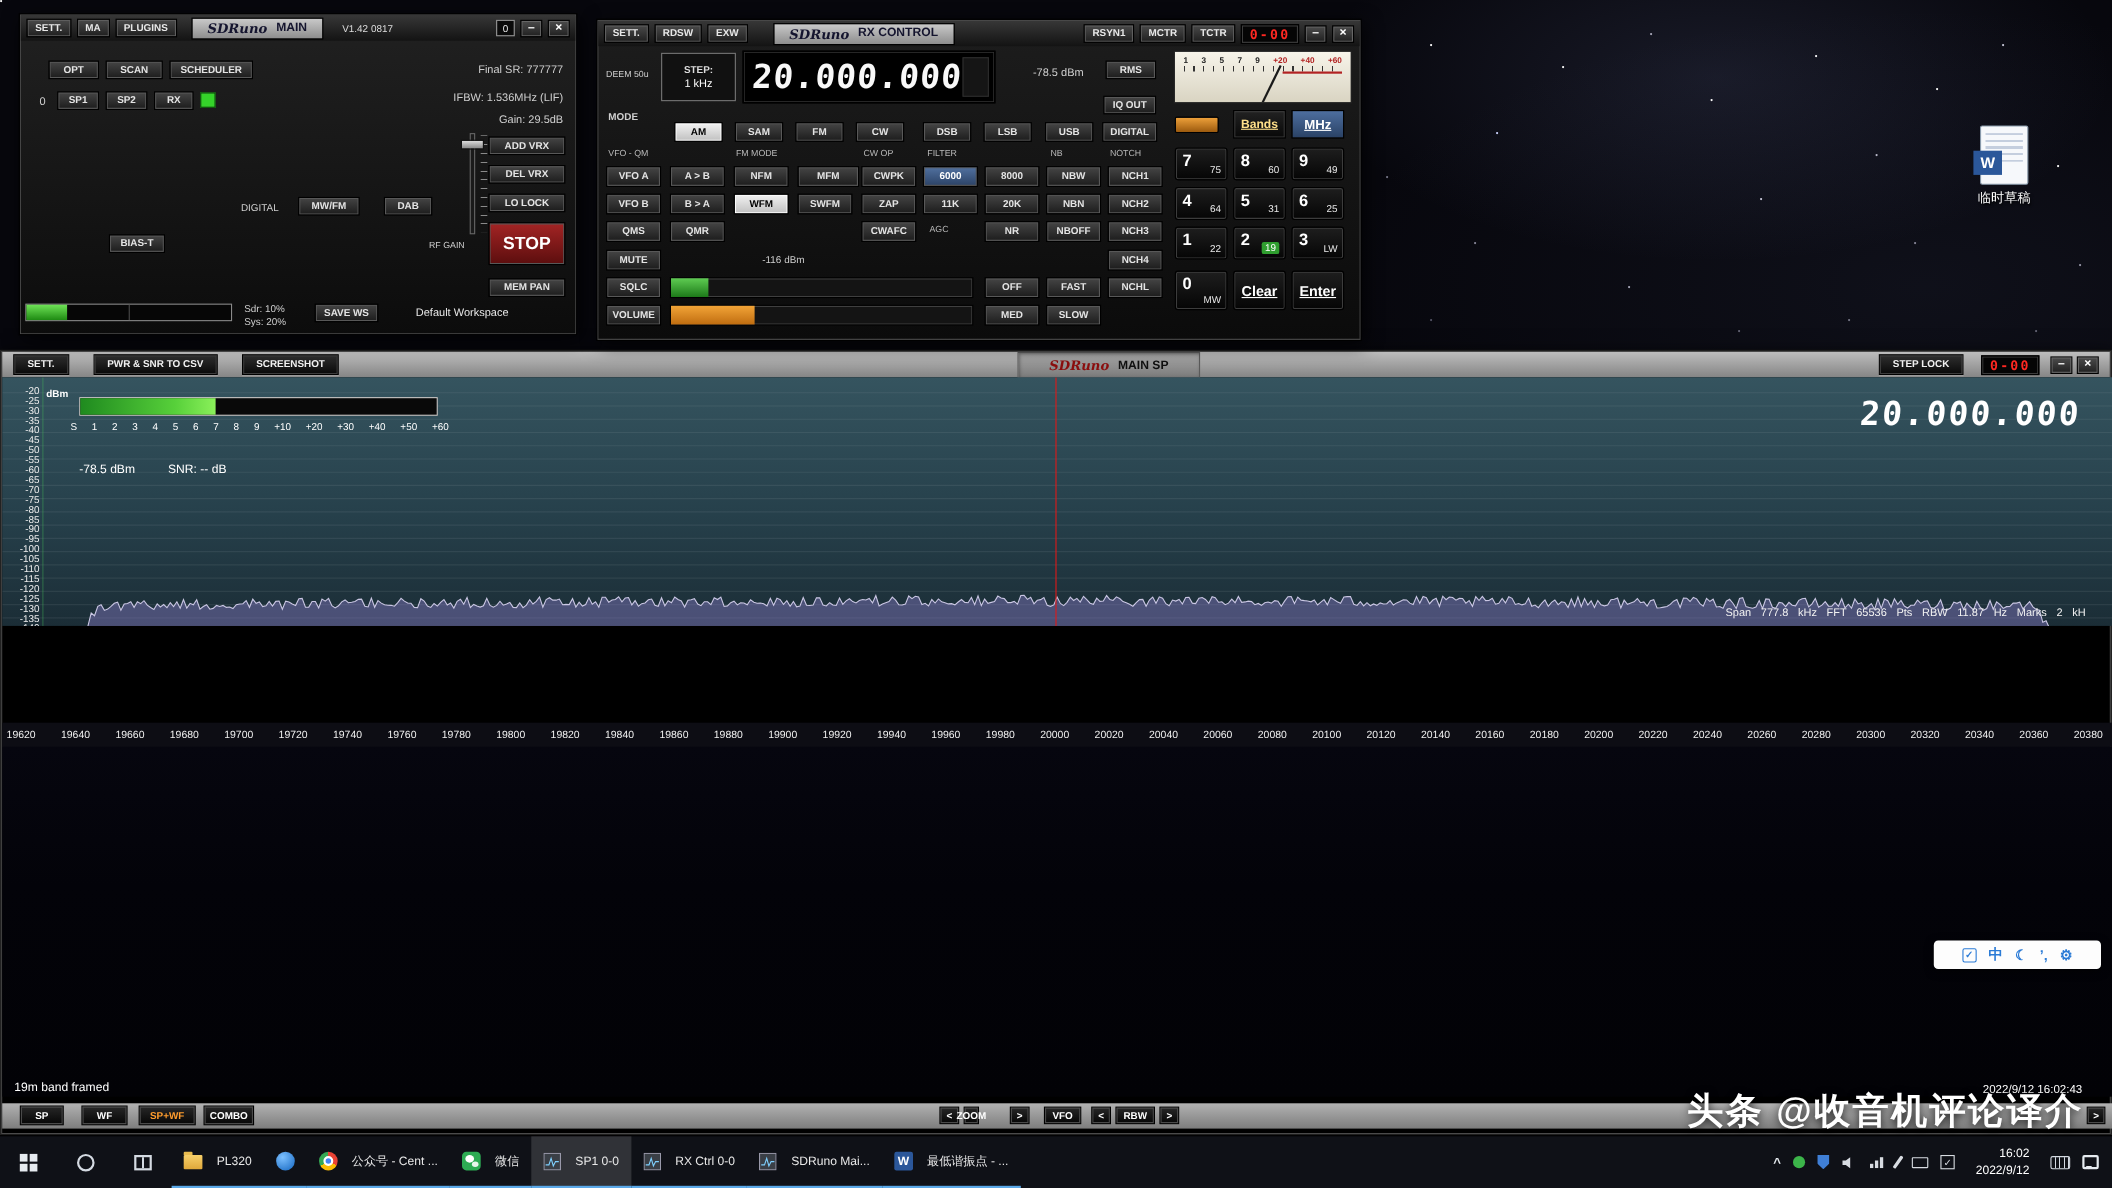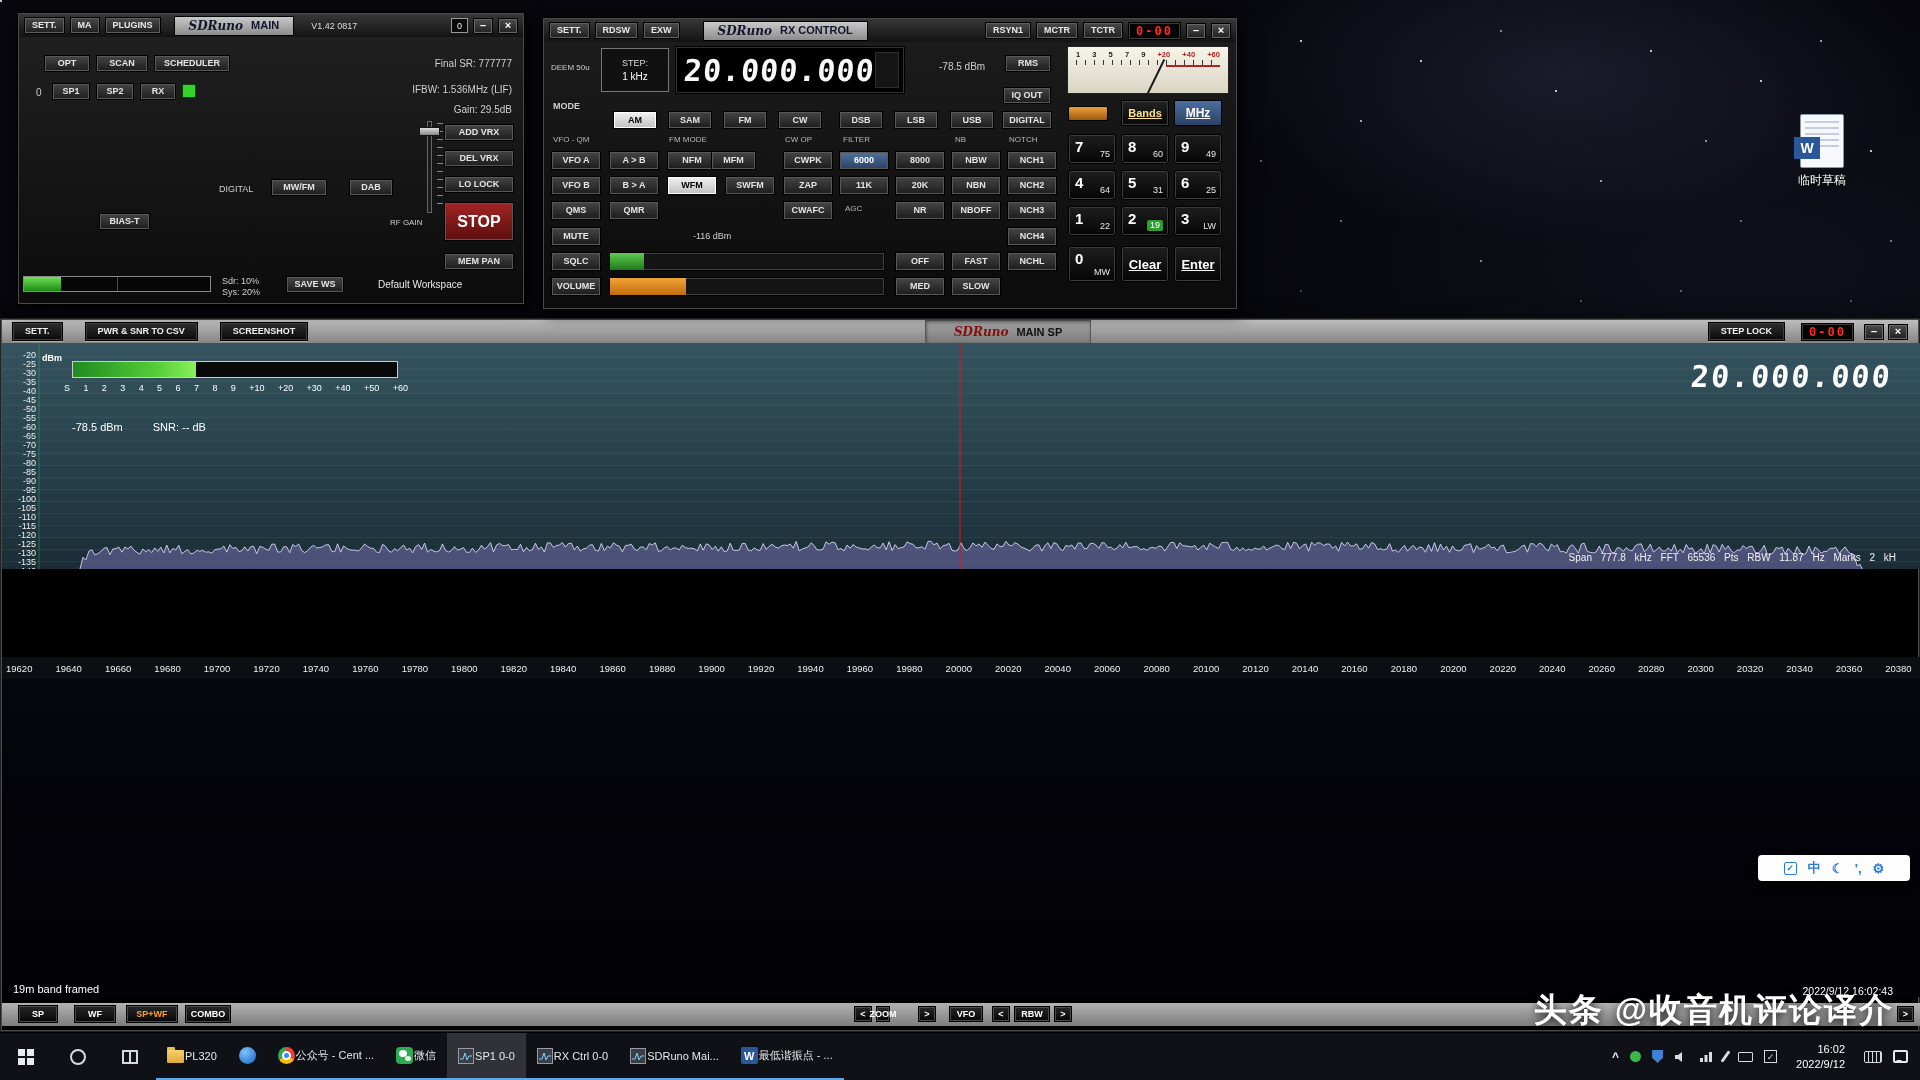--- a/index.html
+++ b/index.html
@@ -51,21 +51,21 @@
   .greenled{position:absolute;left:164px;top:71px;width:14px;height:14px;background:#35d32a;border:1px solid #0a420a}
   .rfslider{position:absolute;left:409px;top:108px;width:5px;height:92px;background:#1a1a1a;border:1px solid #666}
   .rfticks{position:absolute;left:419px;top:110px;width:6px;height:88px;
     background:repeating-linear-gradient(180deg,#8a8a8a 0 1px,transparent 1px 8px)}
   .rfthumb{position:absolute;left:401px;top:114px;width:21px;height:9px;background:linear-gradient(#dcdcdc,#888);border:1px solid #111}
 
   
   #win-rx{left:542px;top:17px;width:696px;height:293px;z-index:10;background:linear-gradient(#1d1d1d,#0b0b0b)}
   .stepbox{position:absolute;left:58px;top:30px;width:68px;height:44px;border:1px solid #777;background:#111;
     display:flex;flex-direction:column;align-items:center;justify-content:center;gap:3px}
-  .stepbox .s1{font-size:9px;font-weight:normal;color:#ddd}
+  .stepbox .s1{font-size:9px;font-weight:bold;color:#ddd}
   .stepbox .s2{font-size:10px;color:#fff}
   .freqlcd{position:absolute;left:132px;top:28px;width:230px;height:48px;background:#000;border:1px solid #000;
     box-shadow:0 0 0 1px #333 inset;display:flex;align-items:center;padding-left:8px}
   .freqlcd .digits{font-family:"DejaVu Sans Mono",monospace;font-weight:bold;font-size:30px;color:#f8f8f8;
     letter-spacing:1px;transform:skewX(-5deg)}
   .freqlcd .cursor{position:absolute;right:5px;top:5px;bottom:5px;width:24px;background:#151515;border:1px solid #2e2e2e}
   .cap{position:absolute;font-size:8px;color:#b8b8b8;line-height:1;white-space:nowrap}
   .slider{position:absolute;height:19px;background:#141414;border:1px solid #000;box-shadow:0 0 0 1px #3f3f3f inset}
   .slider .fill{height:100%}
   .fill.green{background:linear-gradient(#5ecb52,#1d7a19)}
@@ -147,21 +147,21 @@
   .doclabel{margin-top:4px;font-size:12px;color:#fff;text-shadow:1px 1px 2px #000}
 
   
   .taskbar{position:absolute;left:0;top:1032px;width:1920px;height:48px;z-index:50;background:rgba(16,18,24,.97);
     border-top:1px solid #000;display:flex;align-items:stretch}
   .tb-start,.tb-ico{width:52px;display:flex;align-items:center;justify-content:center;flex:0 0 auto}
   .ic-win{display:grid;grid-template-columns:7px 7px;grid-template-rows:7px 7px;gap:2px}
   .ic-win i{background:#e6ebf0;display:block}
   .ic-search{width:16px;height:16px;border:2px solid #d4dae2;border-radius:50%}
   .ic-tview{width:16px;height:14px;border:2px solid #d4dae2;background:linear-gradient(90deg,transparent 45%,#d4dae2 45% 55%,transparent 55%)}
-  .app{height:100%;display:flex;align-items:center;gap:1px;padding:16px 11px;border-bottom:2px solid transparent;
+  .app{height:100%;display:flex;align-items:center;gap:13px;padding:16px 11px;border-bottom:2px solid transparent;
     font-size:11px;color:#e8e8e8;white-space:nowrap;overflow:hidden;flex:0 0 auto;max-width:190px}
   .app.open{border-bottom-color:#5aa8e8}
   .app.active{background:rgba(255,255,255,.14)}
   .ic-folder{width:17px;height:13px;background:linear-gradient(#f7d06a,#dfa83a);border-radius:1px;position:relative;margin-top:2px;flex:0 0 auto}
   .ic-folder::before{content:"";position:absolute;top:-3px;left:0;width:8px;height:3px;background:#e9bc4f;border-radius:1px 1px 0 0}
   .ic-bluecirc{width:17px;height:17px;border-radius:50%;background:radial-gradient(circle at 35% 30%,#7cc0ff,#1466c0);flex:0 0 auto}
   .ic-browser{width:17px;height:17px;border-radius:50%;position:relative;flex:0 0 auto;
     background:conic-gradient(#ea4335 0 33%,#fbbc05 0 66%,#34a853 0)}
   .ic-browser::after{content:"";position:absolute;inset:4px;background:#4285f4;border:2px solid #fff;border-radius:50%}
   .ic-wechat{width:17px;height:17px;border-radius:4px;background:#2dab53;position:relative;flex:0 0 auto}
@@ -292,21 +292,21 @@
   <span class="cap" style="left:10px;top:118px">VFO - QM</span>
   <span class="cap" style="left:126px;top:118px">FM MODE</span>
   <span class="cap" style="left:242px;top:118px">CW OP</span>
   <span class="cap" style="left:300px;top:118px">FILTER</span>
   <span class="cap" style="left:412px;top:118px">NB</span>
   <span class="cap" style="left:466px;top:118px">NOTCH</span>
 
   <span class="btn" style="left:8px;top:133px;width:50px;height:19px">VFO A</span>
   <span class="btn" style="left:66px;top:133px;width:50px;height:19px">A &gt; B</span>
   <span class="btn" style="left:124px;top:133px;width:50px;height:19px">NFM</span>
-  <span class="btn" style="left:168px;top:133px;width:45px;height:19px">MFM</span>
+  <span class="btn" style="left:182px;top:133px;width:56px;height:19px">MFM</span>
   <span class="btn" style="left:240px;top:133px;width:50px;height:19px">CWPK</span>
   <span class="btn blue" style="left:296px;top:133px;width:50px;height:19px">6000</span>
   <span class="btn" style="left:352px;top:133px;width:50px;height:19px">8000</span>
   <span class="btn" style="left:408px;top:133px;width:50px;height:19px">NBW</span>
   <span class="btn" style="left:464px;top:133px;width:50px;height:19px">NCH1</span>
 
   <span class="btn" style="left:8px;top:158px;width:50px;height:19px">VFO B</span>
   <span class="btn" style="left:66px;top:158px;width:50px;height:19px">B &gt; A</span>
   <span class="btn on" style="left:124px;top:158px;width:50px;height:19px">WFM</span>
   <span class="btn" style="left:182px;top:158px;width:50px;height:19px">SWFM</span>

